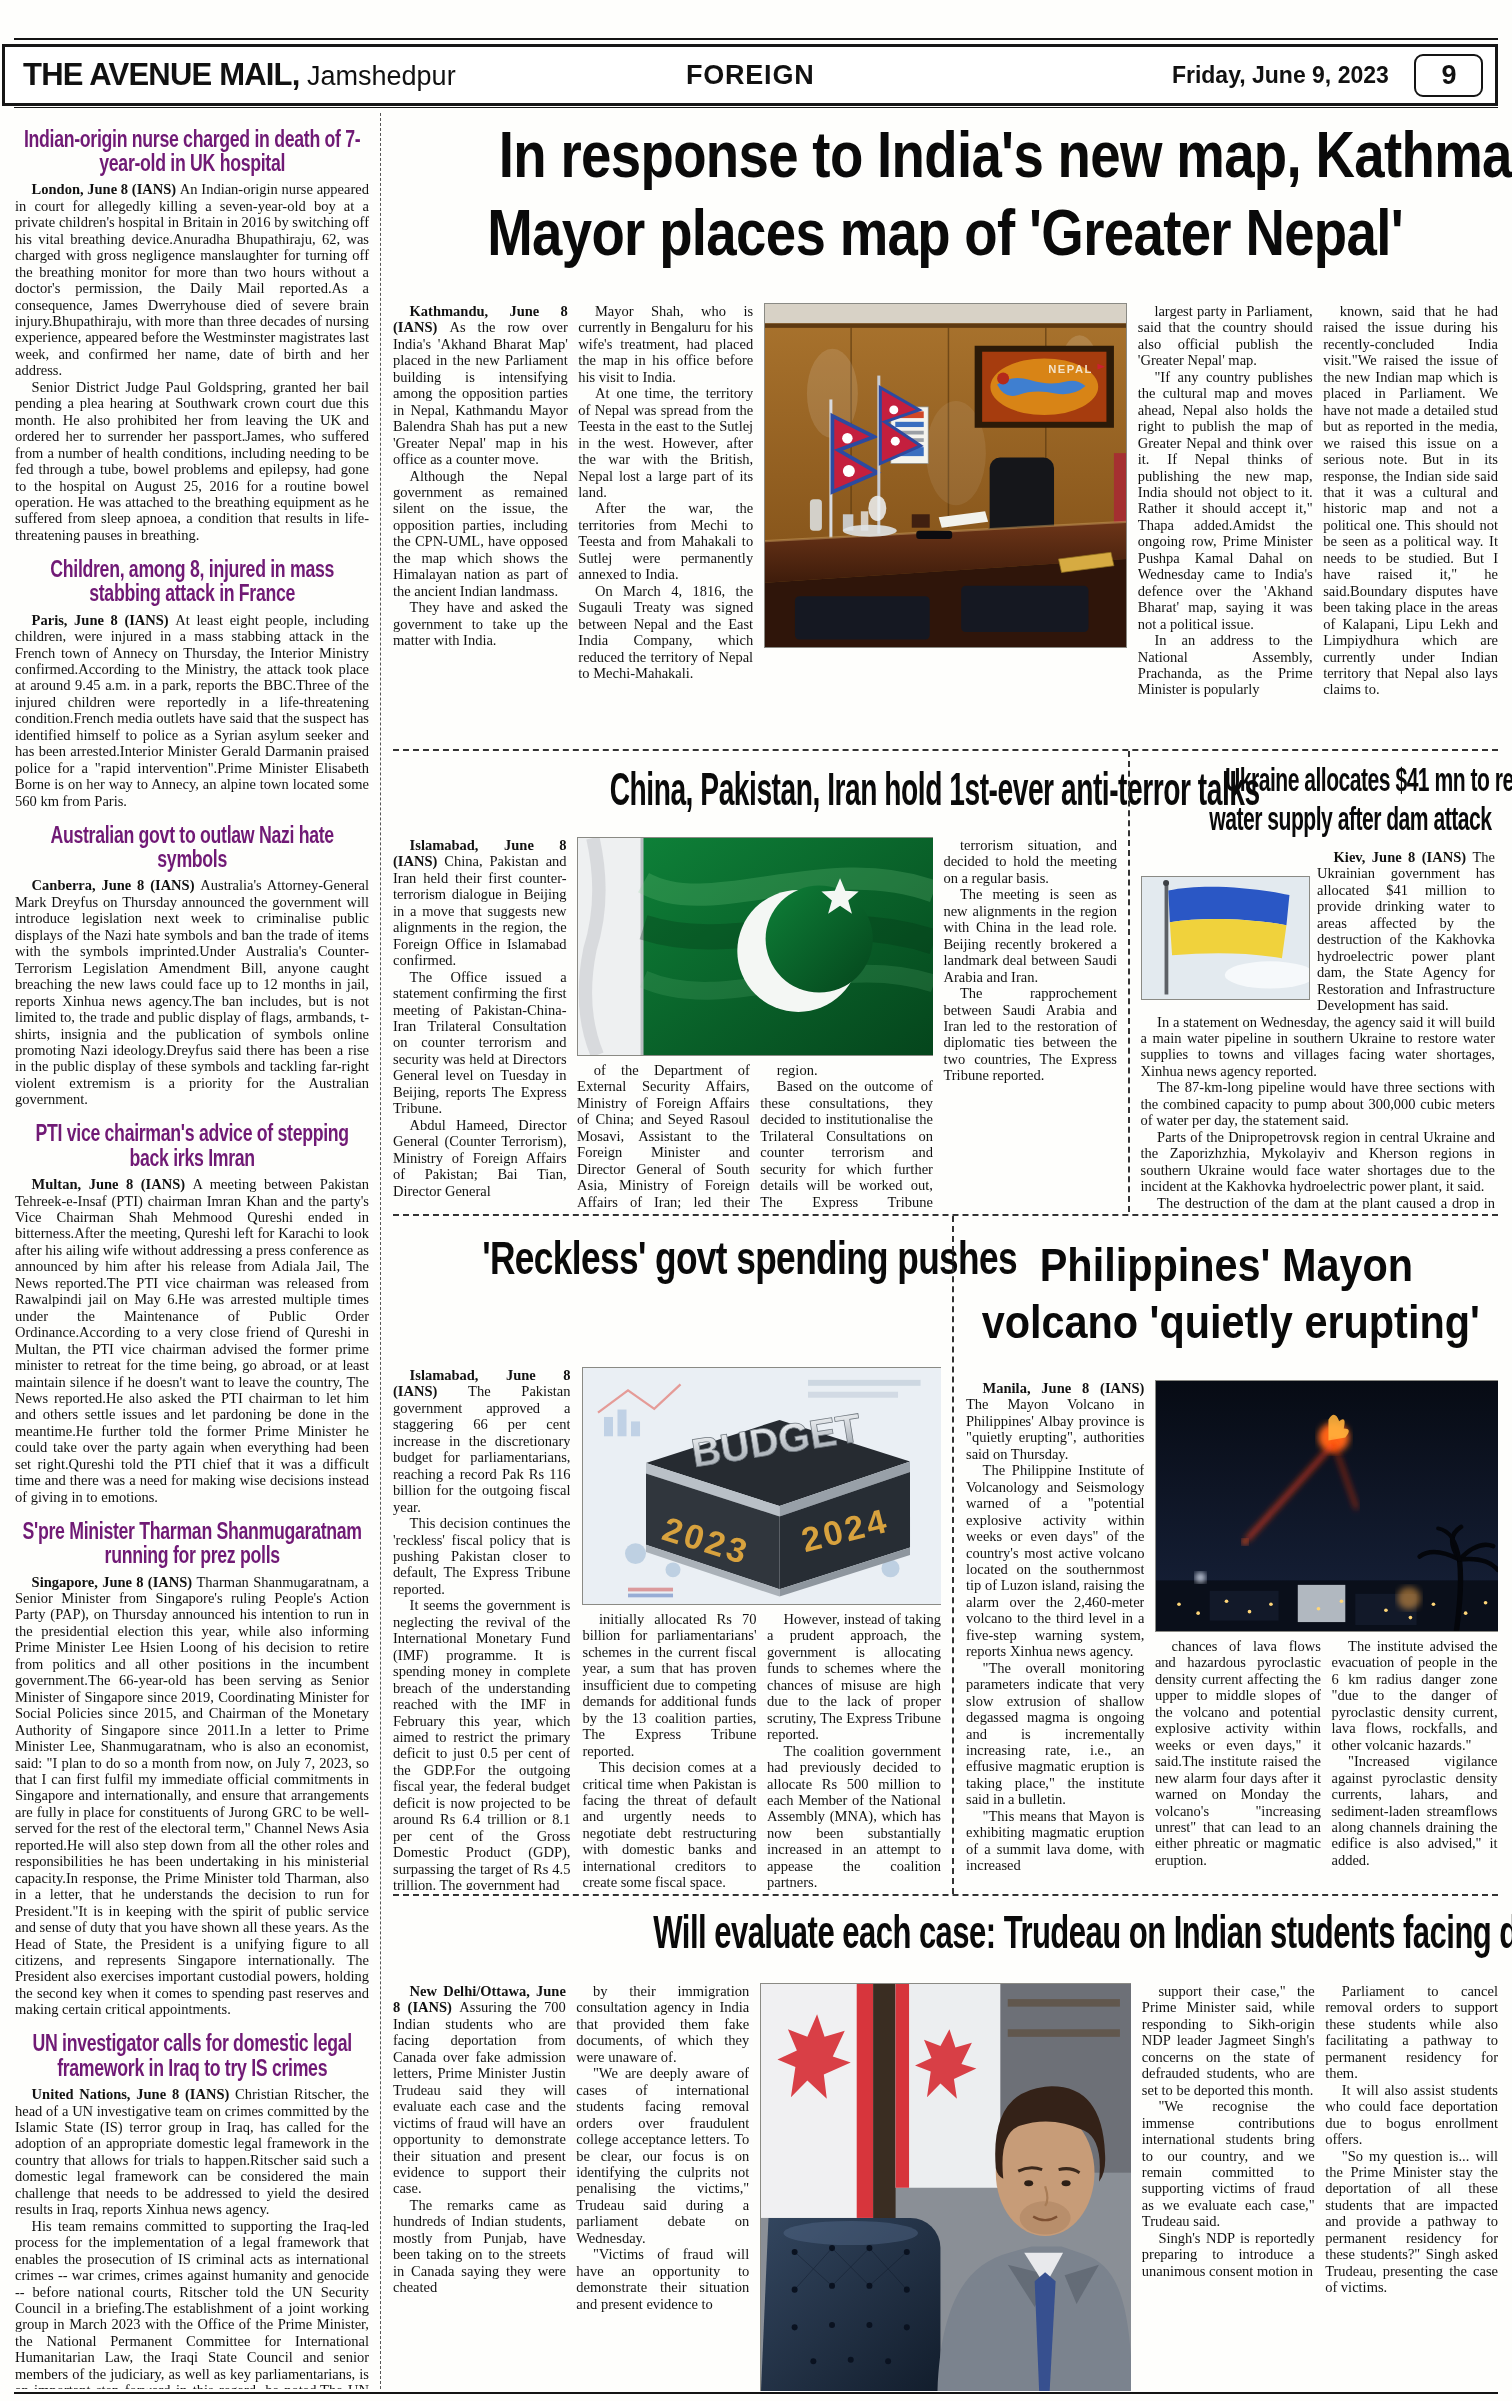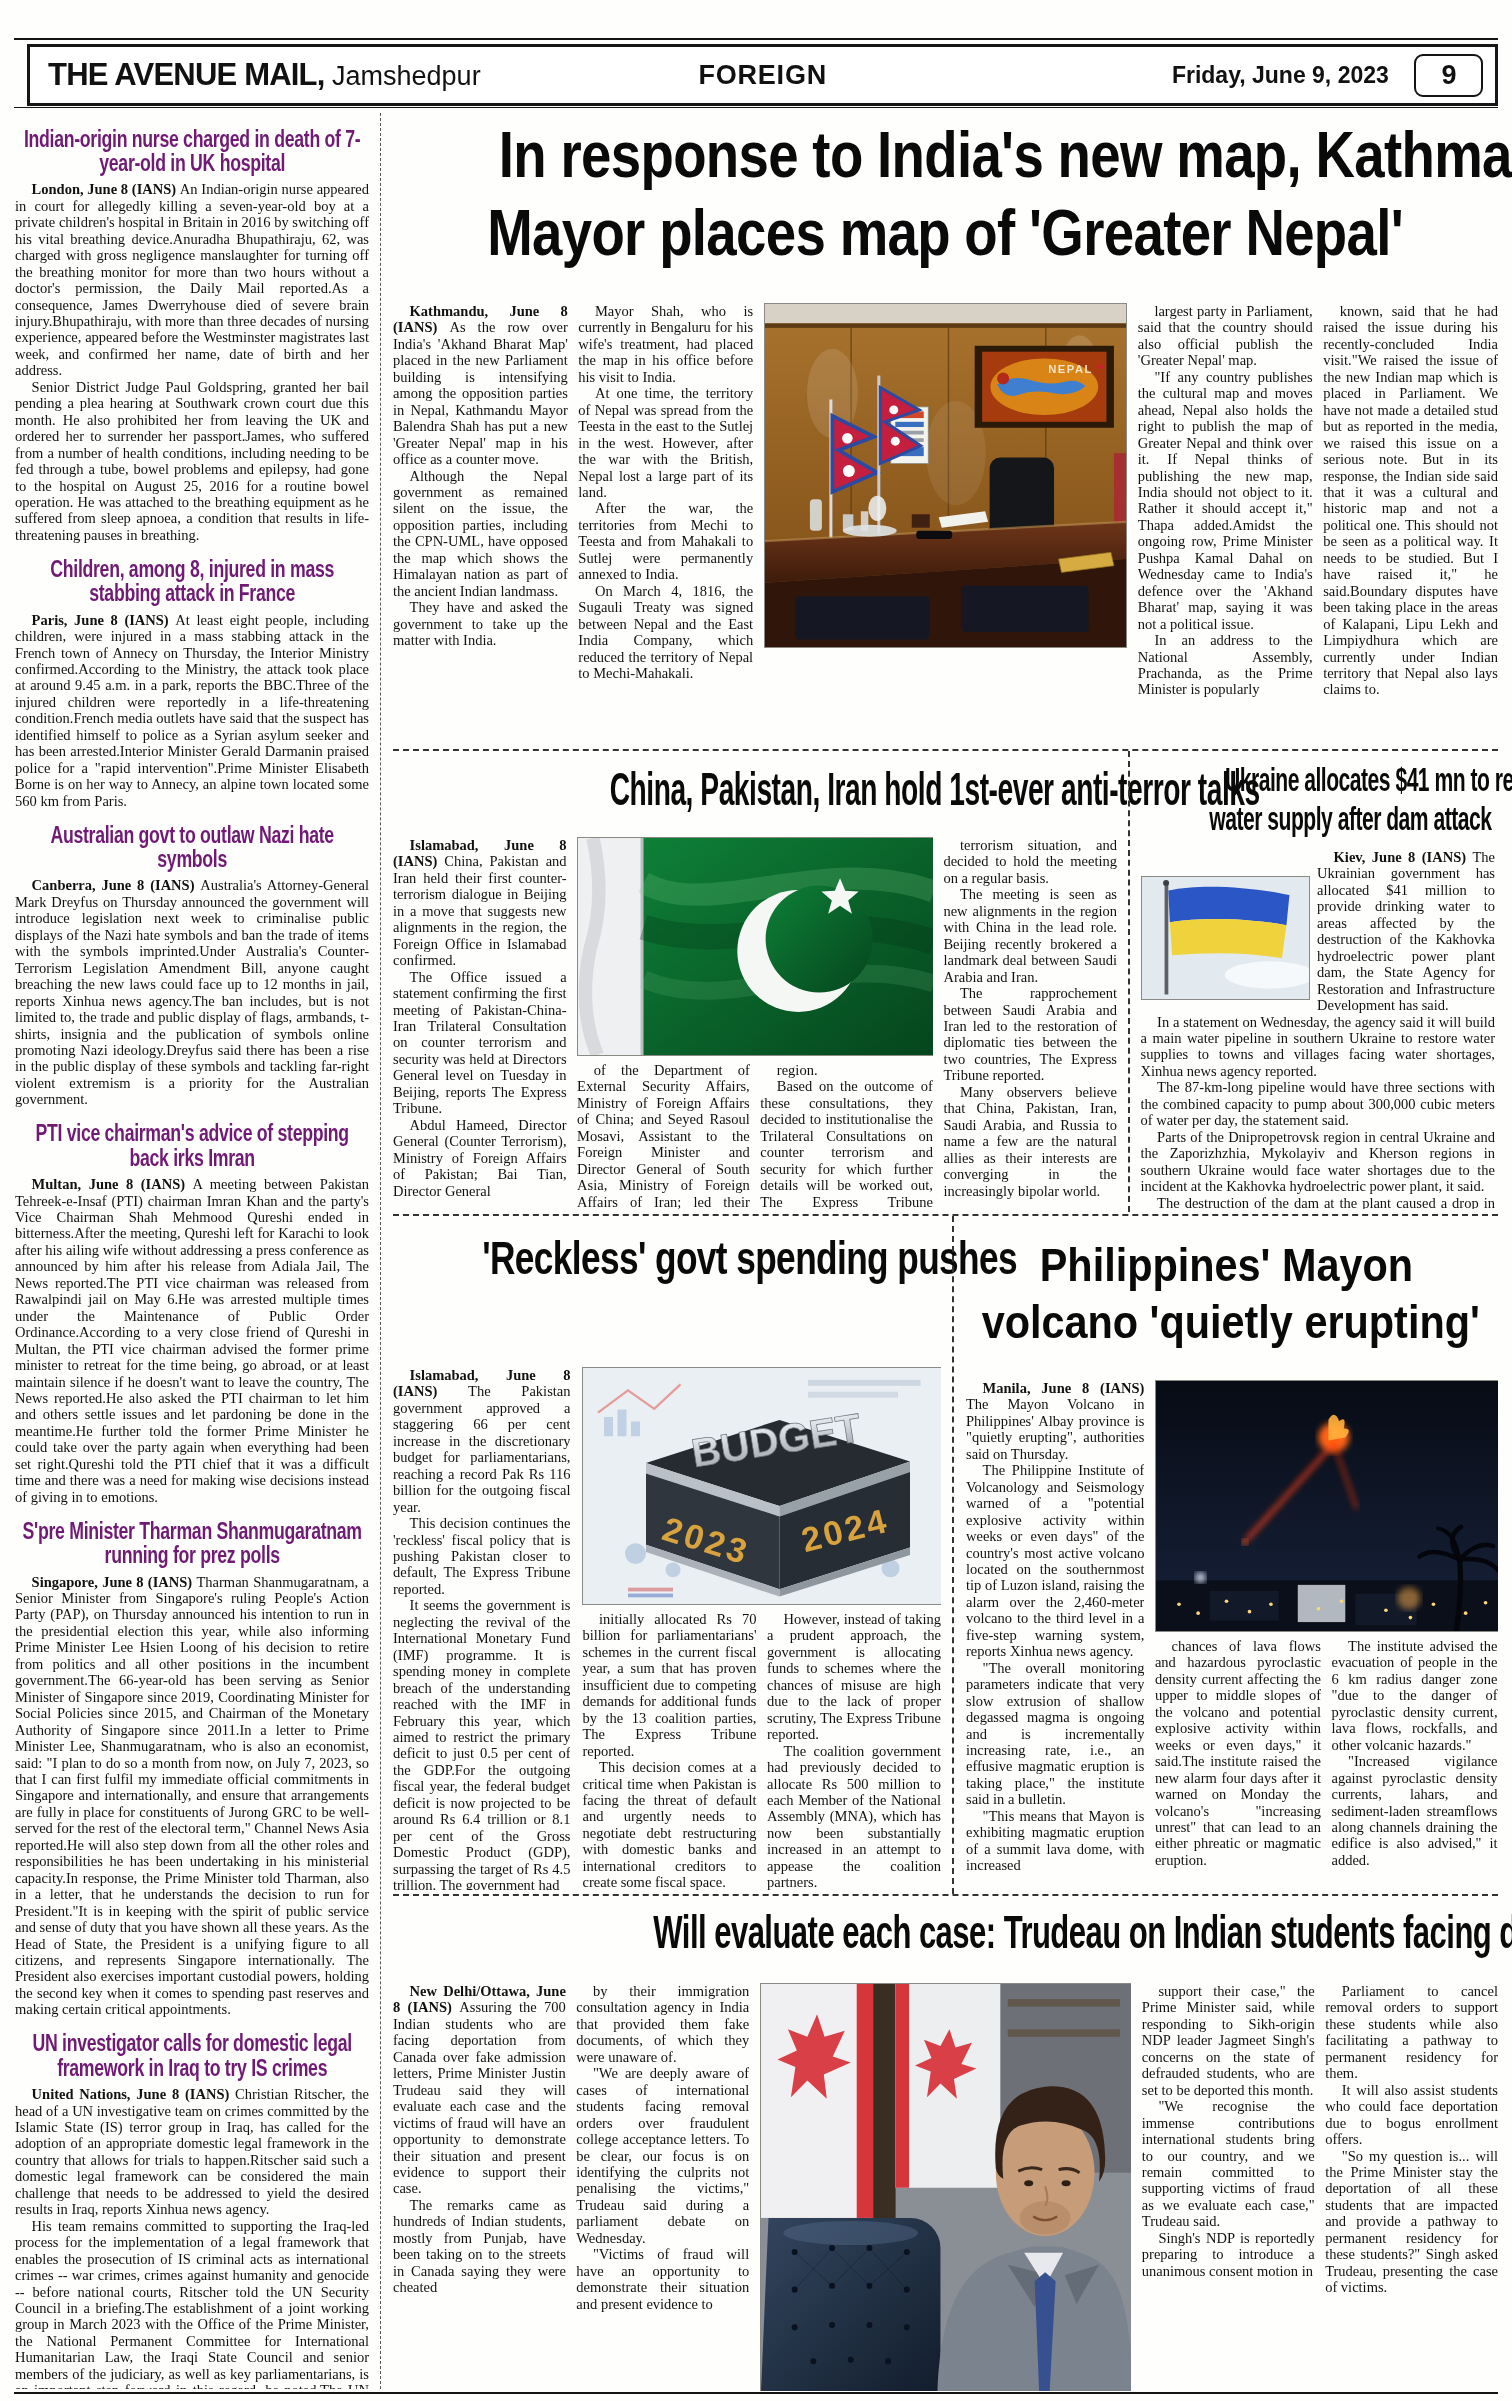--- a/index.html
+++ b/index.html
@@ -1,20 +1,20 @@
 <!DOCTYPE html>
 <html style="font-size:12px"><head>
 <meta charset="utf-8">
 <style>
   html,body{margin:0;padding:0;background:#e8e8e4;}
   .page{position:relative;width:1512px;height:2401px;background:#fefefc;margin:0 auto;
         font-family:"Liberation Serif",serif;color:#111;overflow:hidden;}
   
   .toprule{position:absolute;left:13.6px;right:13.6px;top:38px;border-top:2.3px solid #141414;}
-  .masthead{position:absolute;left:27px;right:13.6px;top:44px;height:56px;border:3px solid #161616;
+  .masthead{position:absolute;left:2px;right:13.6px;top:44px;height:56px;border:3px solid #161616;
             background:#fff;display:flex;align-items:center;font-family:"Liberation Sans",sans-serif;}
   .mh-left{padding-left:18px;font-size:31px;white-space:nowrap;}
   .mh-title{font-weight:bold;letter-spacing:-0.8px;}
   .mh-city{font-size:27px;}
   .mh-center{position:absolute;left:50%;transform:translateX(-50%);font-size:27px;font-weight:bold;letter-spacing:0.8px;}
   .mh-right{margin-left:auto;display:flex;align-items:center;gap:25.6px;padding-right:12px;}
   .mh-date{font-size:23px;font-weight:bold;}
   .pagebox{border:2.3px solid #141414;border-radius:9px;width:65px;height:39px;display:flex;
            align-items:center;justify-content:center;font-size:27px;font-weight:bold;}
   .underrule{position:absolute;left:13.6px;right:13.6px;top:107px;border-top:1.5px solid #141414;}
@@ -286,21 +286,20 @@
               <div class="col">
                   <p class="para">region.</p>
                   <p class="para">Based on the outcome of these consultations, they decided to institutionalise the Trilateral Consultations on counter terrorism and security for which further details will be worked out, The Express Tribune reported.</p>
                 </div>
             </div>
           </div>
           <div class="col">
               <p class="para">terrorism situation, and decided to hold the meeting on a regular basis.</p>
               <p class="para">The meeting is seen as new alignments in the region with China in the lead role. Beijing recently brokered a landmark deal between Saudi Arabia and Iran.</p>
               <p class="para">The rapprochement between Saudi Arabia and Iran led to the restoration of diplomatic ties between the two countries, The Express Tribune reported.</p>
-              <p class="para">Many observers believe that China, Pakistan, Iran, Saudi Arabia, and Russia to name a few are the natural allies as their interests are converging in the increasingly bipolar world.</p>
             </div>
         </div>
       </div>
 
       <div class="ukr">
         <div class="ukr-h">
           <div><span class="hl">Ukraine allocates $41 mn to restore</span></div>
           <div><span class="hl">water supply after dam attack</span></div>
         </div>
         <div class="ukr-body">

